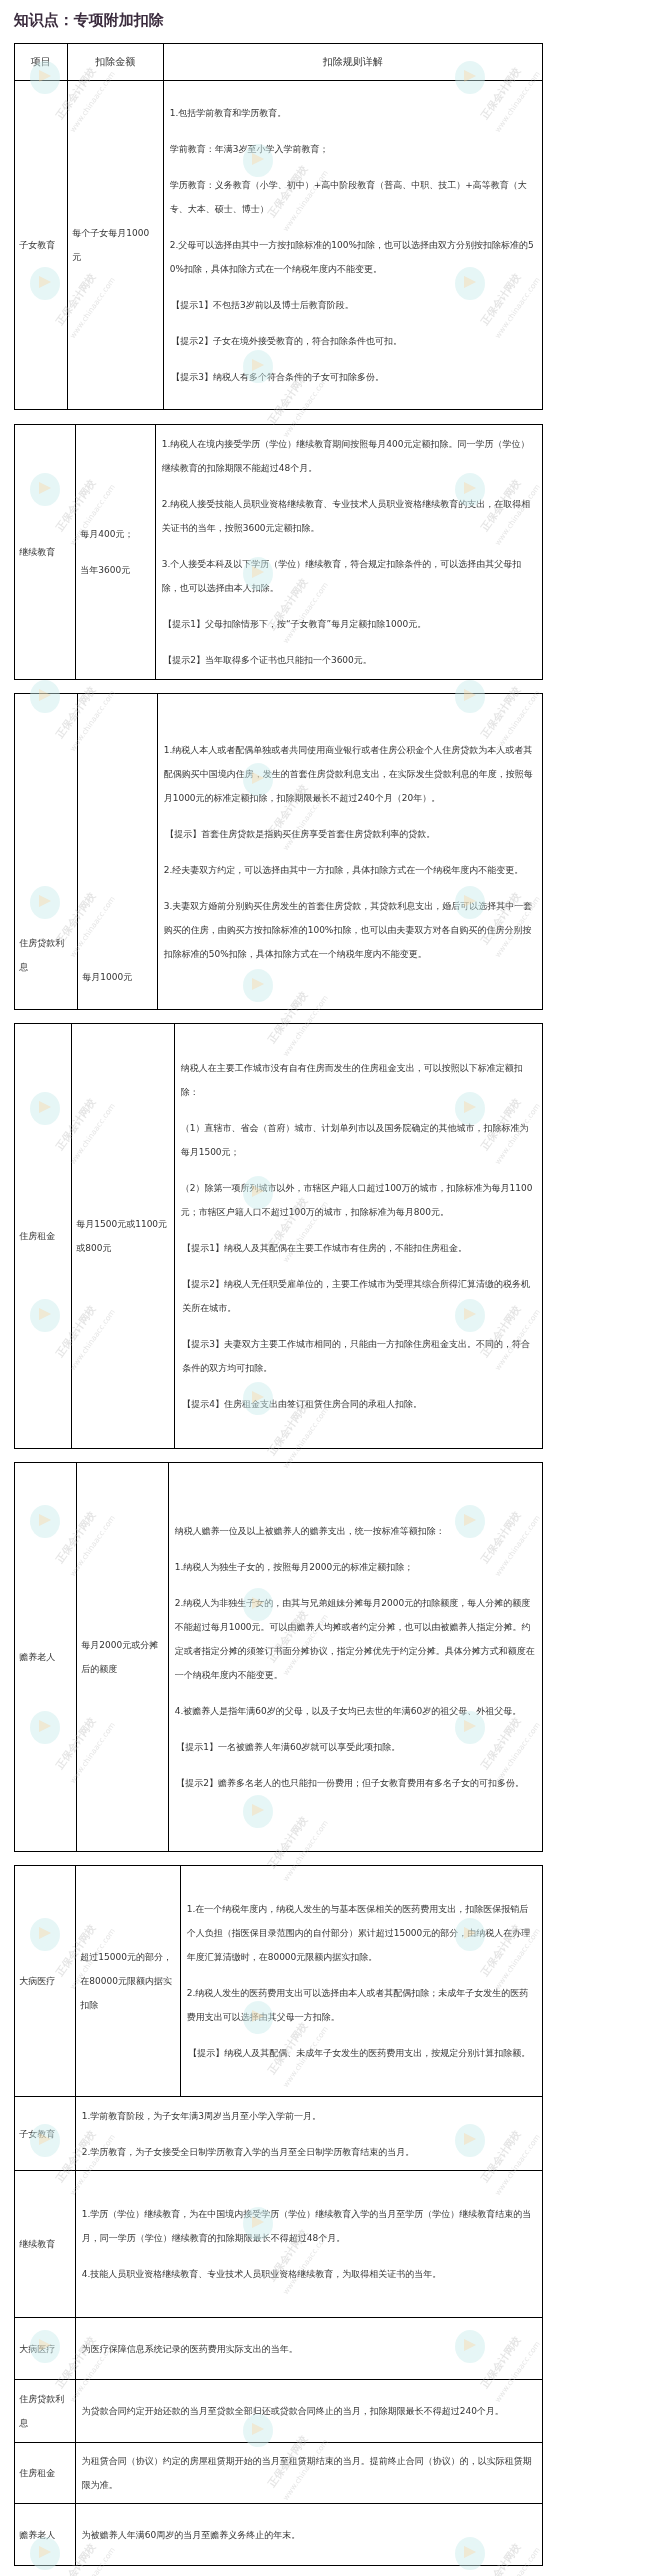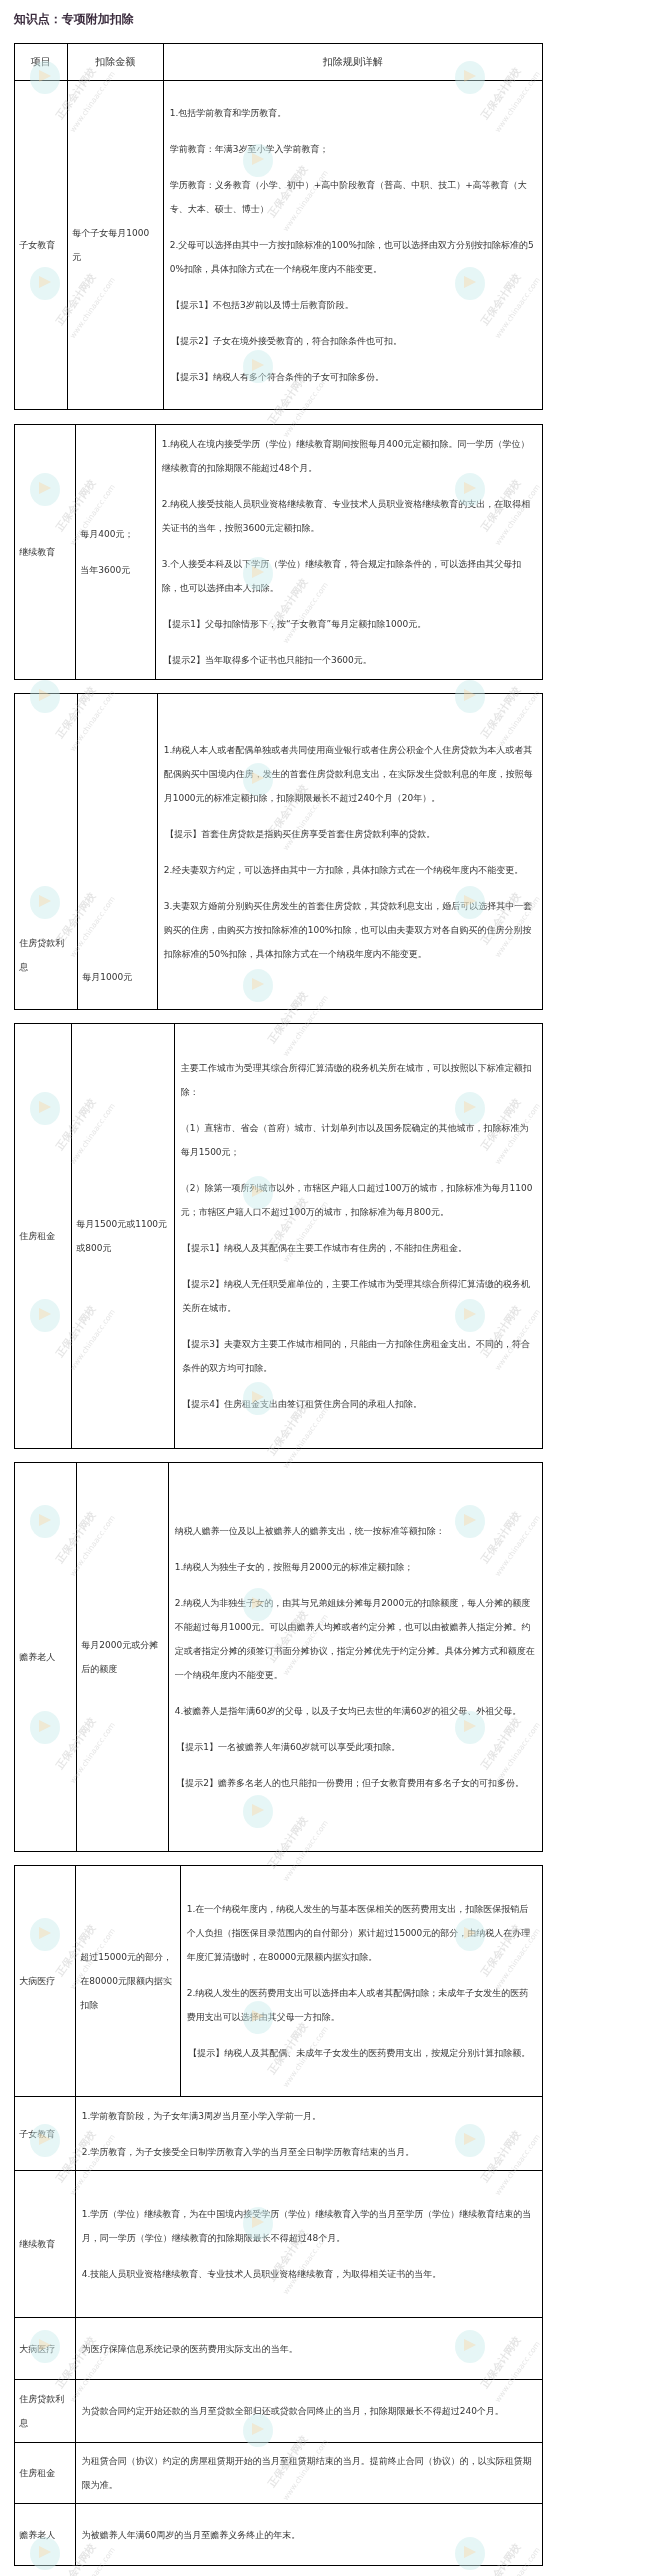--- a/index.html
+++ b/index.html
@@ -3,21 +3,21 @@
 <meta charset="utf-8">
 <style>
   html, body { margin: 0; padding: 0; background: #ffffff; }
   body {
     width: 667px; height: 2576px; position: relative; overflow: hidden;
     font-family: "DejaVu Sans", "Liberation Sans", sans-serif;
     color: #333333;
   }
   .page-title {
     position: absolute; left: 13.7px; top: 10.6px;
-    font-size: 12px; font-weight: bold; color: #3a2b3d; letter-spacing: 0px;
+    font-size: 15px; font-weight: bold; color: #3a2b3d; letter-spacing: 0px;
   }
   .sec {
     position: absolute; left: 13.7px; width: 529px;
     border-collapse: collapse; table-layout: fixed;
     font-size: 9px; line-height: 24px;
   }
   .sec td, .sec th {
     border: 1.1px solid #000000; vertical-align: middle; padding: 0 4.6px;
     font-weight: normal; word-break: break-all;
   }
@@ -129,21 +129,21 @@
   <colgroup>
       <col style="width:57px">
       <col style="width:103px">
       <col>
     </colgroup>
   <tbody>
       <tr>
     <td class="name">住房租金</td>
     <td class="amt"><span>每月1500元或1100元或800元</span></td>
     <td class="rules">
-      <p>主要工作城市为受理其综合所得汇算清缴的税务机关所在城市，可以按照以下标准定额扣除：</p>
+      <p>纳税人在主要工作城市没有自有住房而发生的住房租金支出，可以按照以下标准定额扣除：</p>
       <p>（1）直辖市、省会（首府）城市、计划单列市以及国务院确定的其他城市，扣除标准为每月1500元；</p>
       <p>（2）除第一项所列城市以外，市辖区户籍人口超过100万的城市，扣除标准为每月1100元；市辖区户籍人口不超过100万的城市，扣除标准为每月800元。</p>
       <p class="tip">【提示1】纳税人及其配偶在主要工作城市有住房的，不能扣住房租金。</p>
       <p class="tip">【提示2】纳税人无任职受雇单位的，主要工作城市为受理其综合所得汇算清缴的税务机关所在城市。</p>
       <p class="tip">【提示3】夫妻双方主要工作城市相同的，只能由一方扣除住房租金支出。不同的，符合条件的双方均可扣除。</p>
       <p class="tip">【提示4】住房租金支出由签订租赁住房合同的承租人扣除。</p>
     </td>
   </tr>
 </tbody>
   </table>

